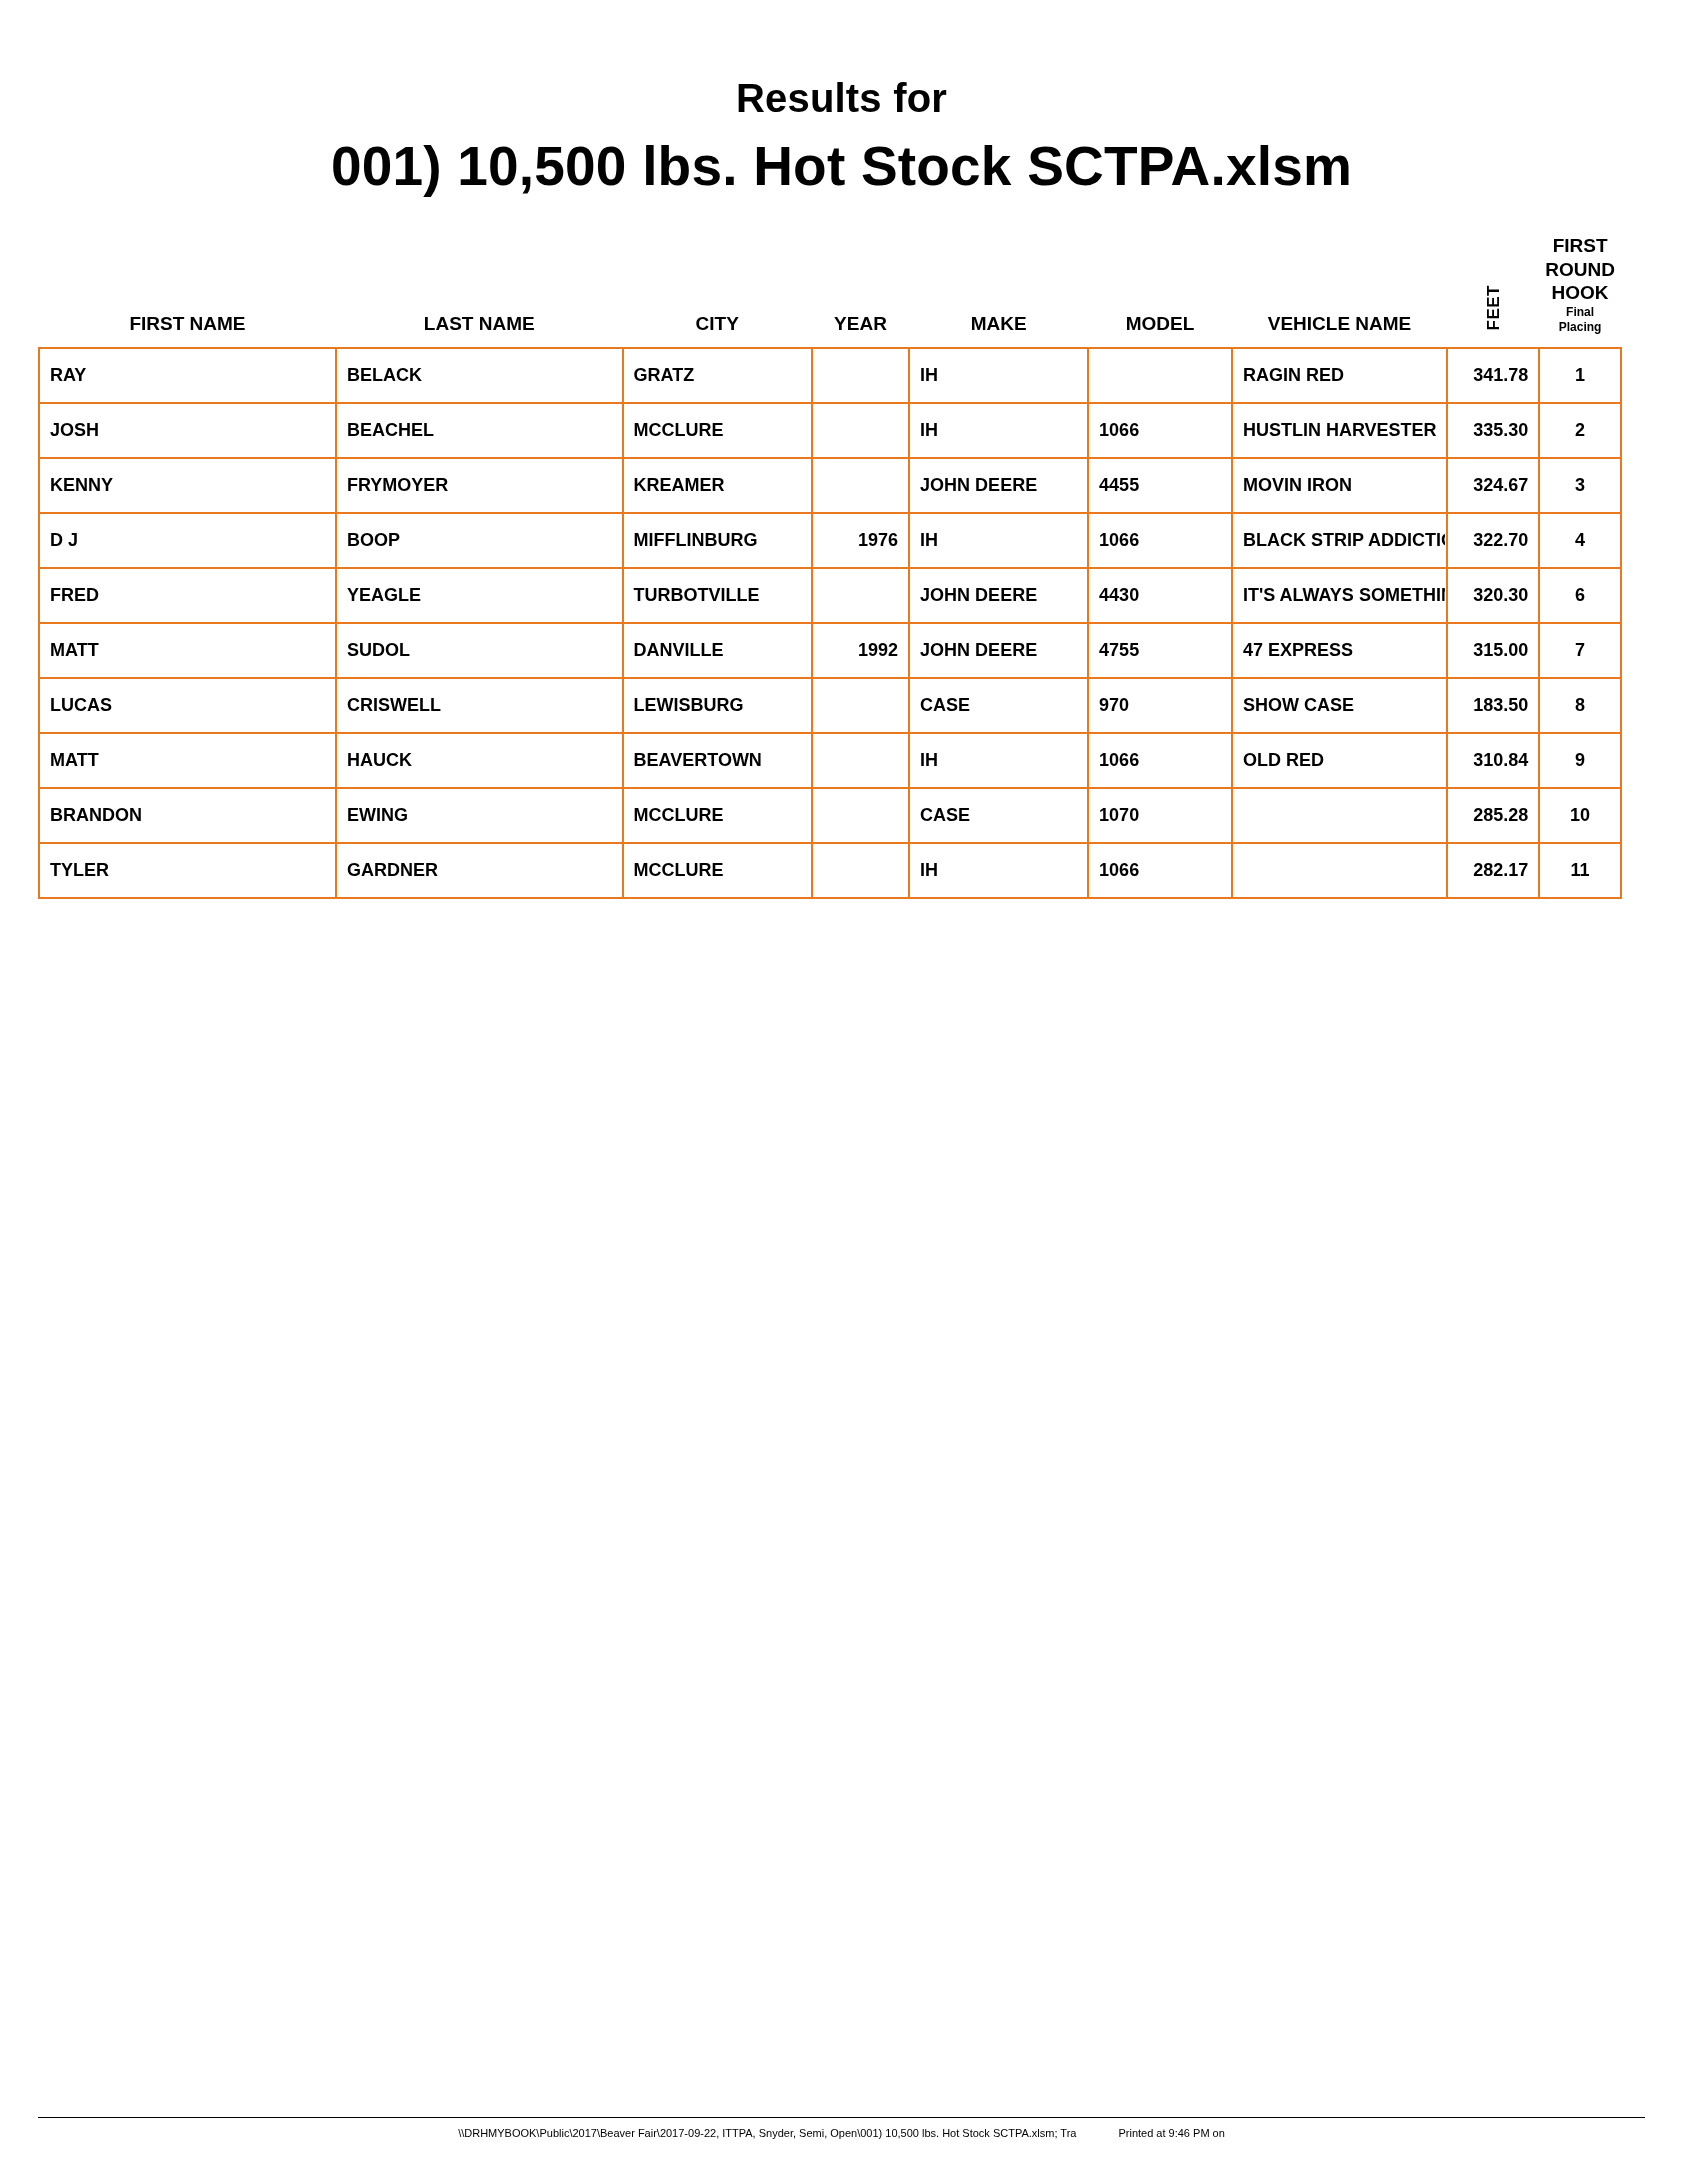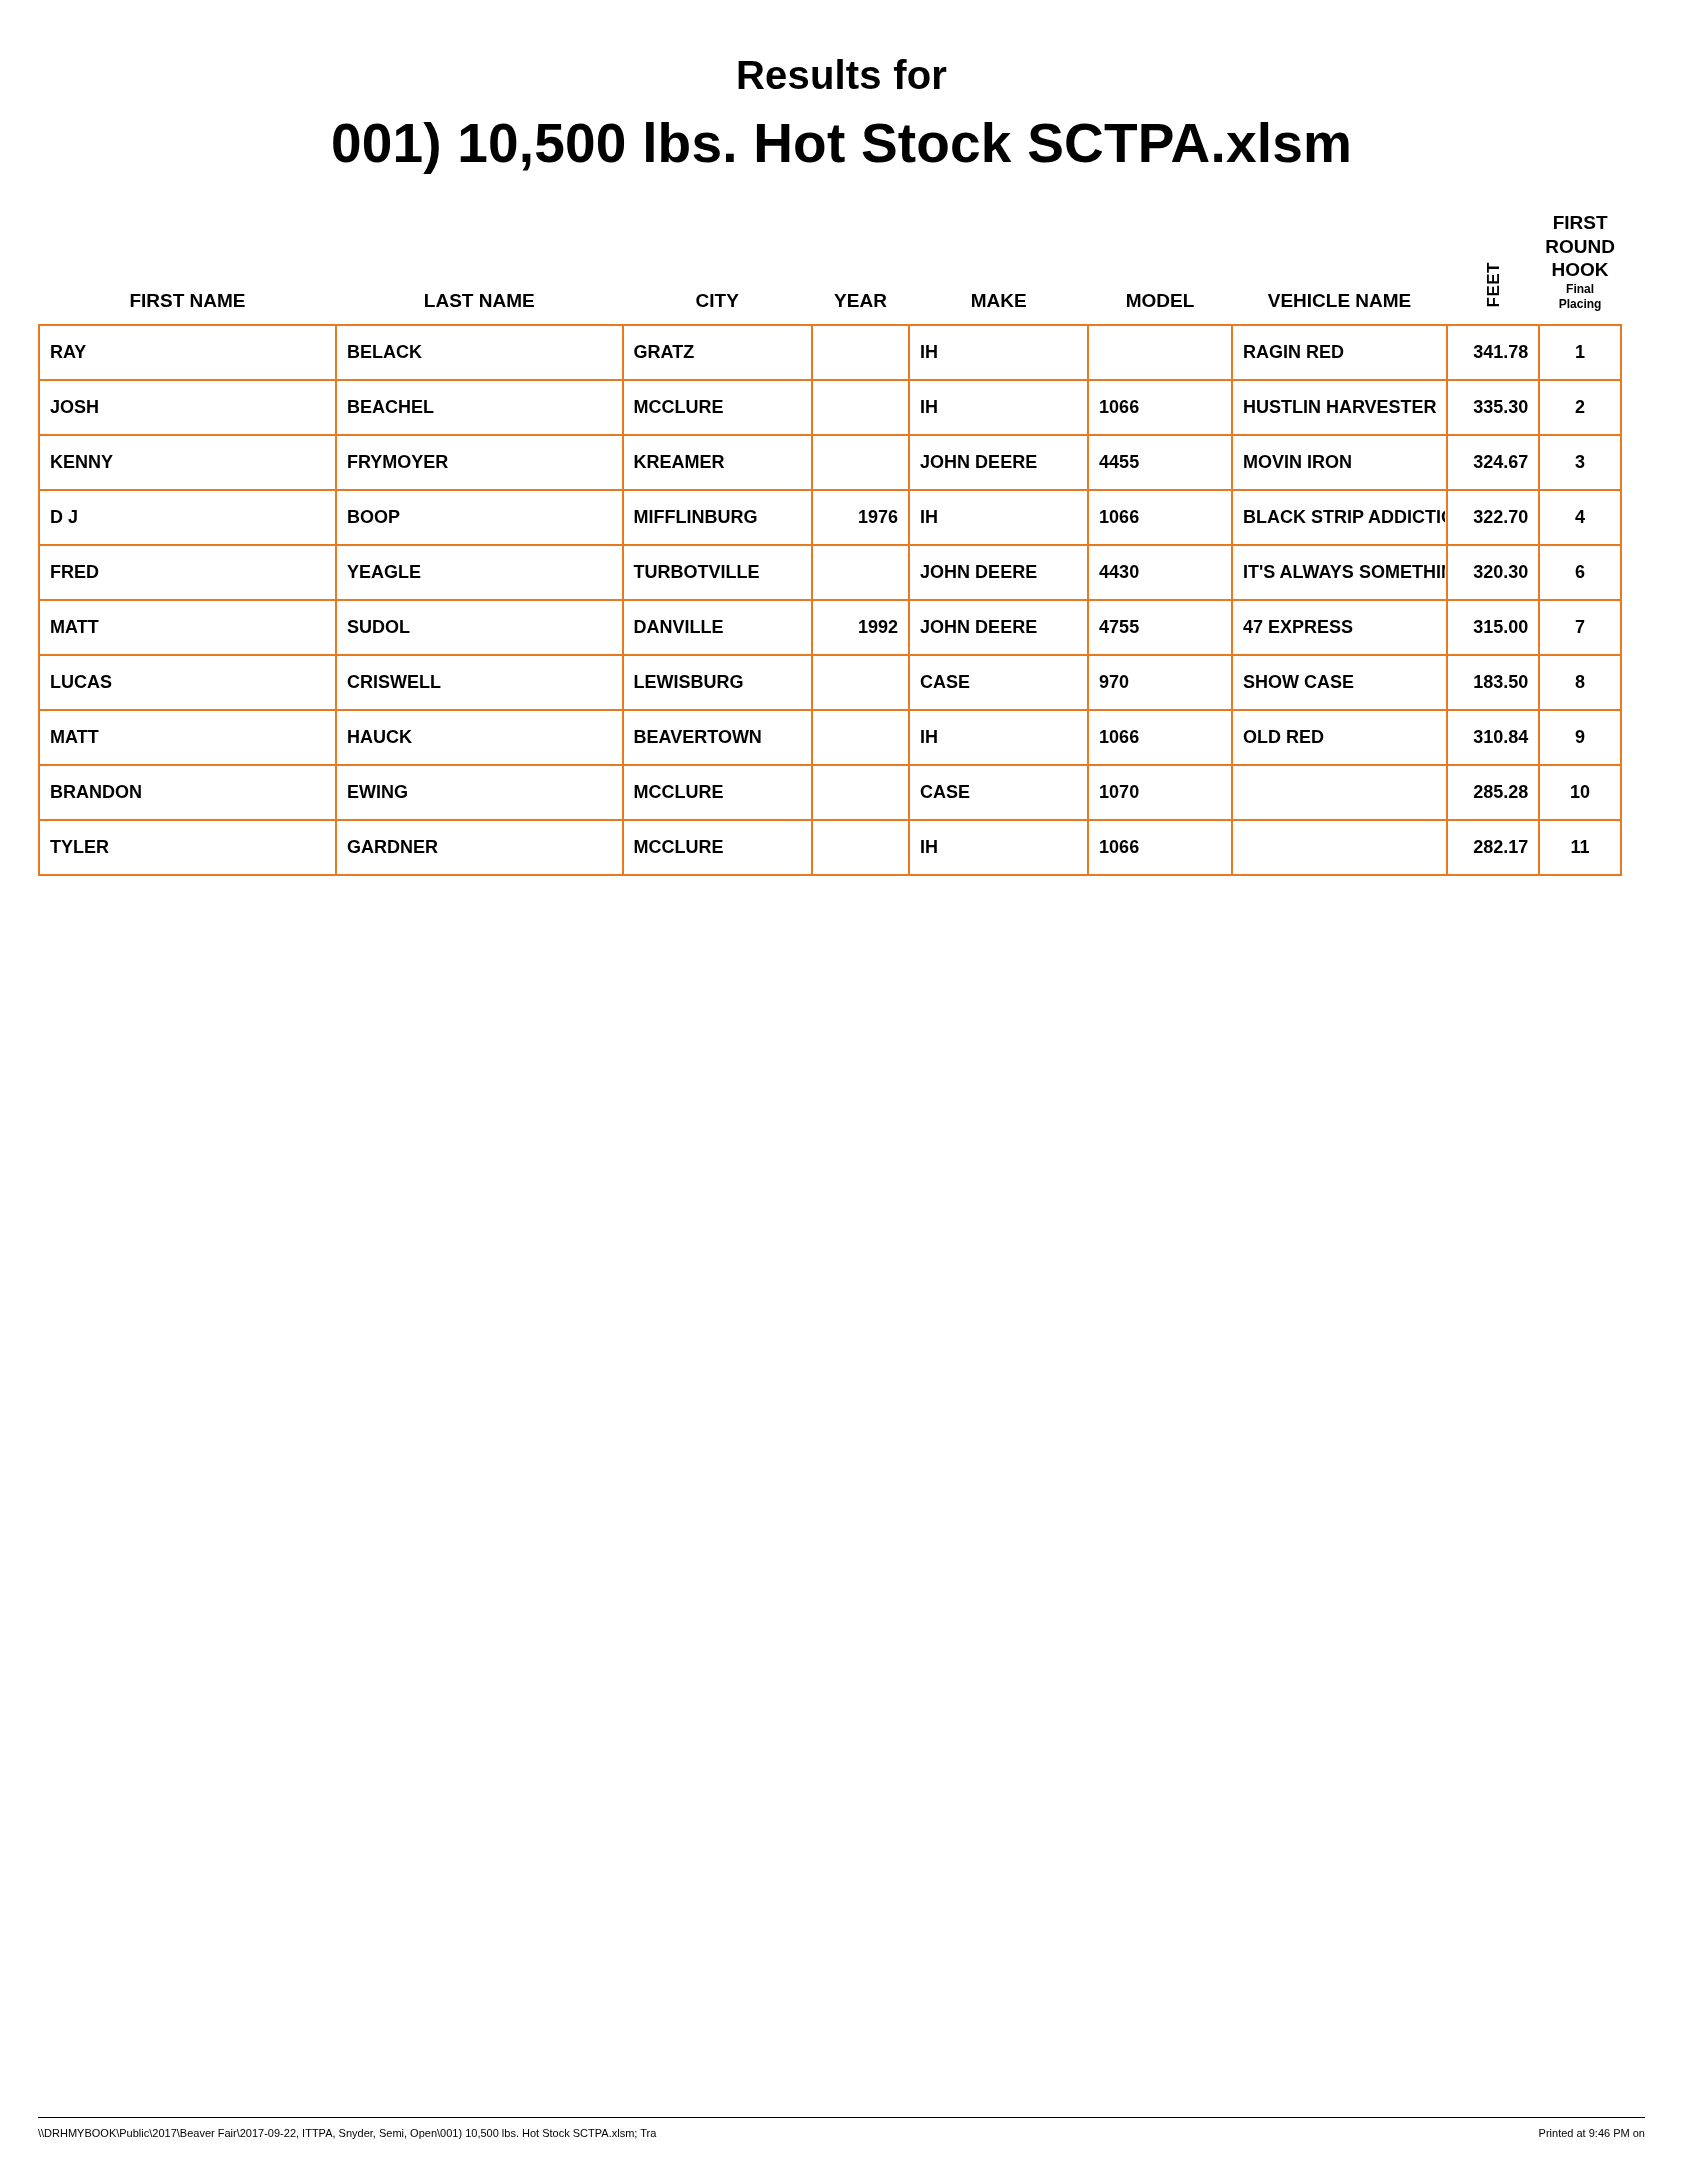--- a/index.html
+++ b/index.html
@@ -18,21 +18,21 @@
   .page {
     position: absolute;
     left: 0; top: 0;
     width: 1683px;
     height: 2178px;
     box-sizing: border-box;
     padding: 0;
   }
   .title-block {
     text-align: center;
-    margin-top: 51px;
+    margin-top: 74px;
   }
   .title-line {
     font-size: 40px;
     font-weight: bold;
     letter-spacing: 0.2px;
     line-height: 1.22;
   }
   .title-line.second {
     font-size: 55px;
     margin-top: 10px;
@@ -112,21 +112,21 @@
   col.w-place   { width: 79px;  }
 
   .footer {
     position: absolute;
     left: 38px;
     right: 38px;
     bottom: 38px;
     border-top: 1px solid #000;
     padding-top: 9px;
     display: flex;
-    justify-content: space-between;
+    justify-content: center;
     align-items: flex-start;
     font-size: 11px;
     font-family: "Liberation Sans", sans-serif;
   }
   .footer .left {
     max-width: 1089px;
     line-height: 1.2;
   }
   .footer .right {
     text-align: right;

